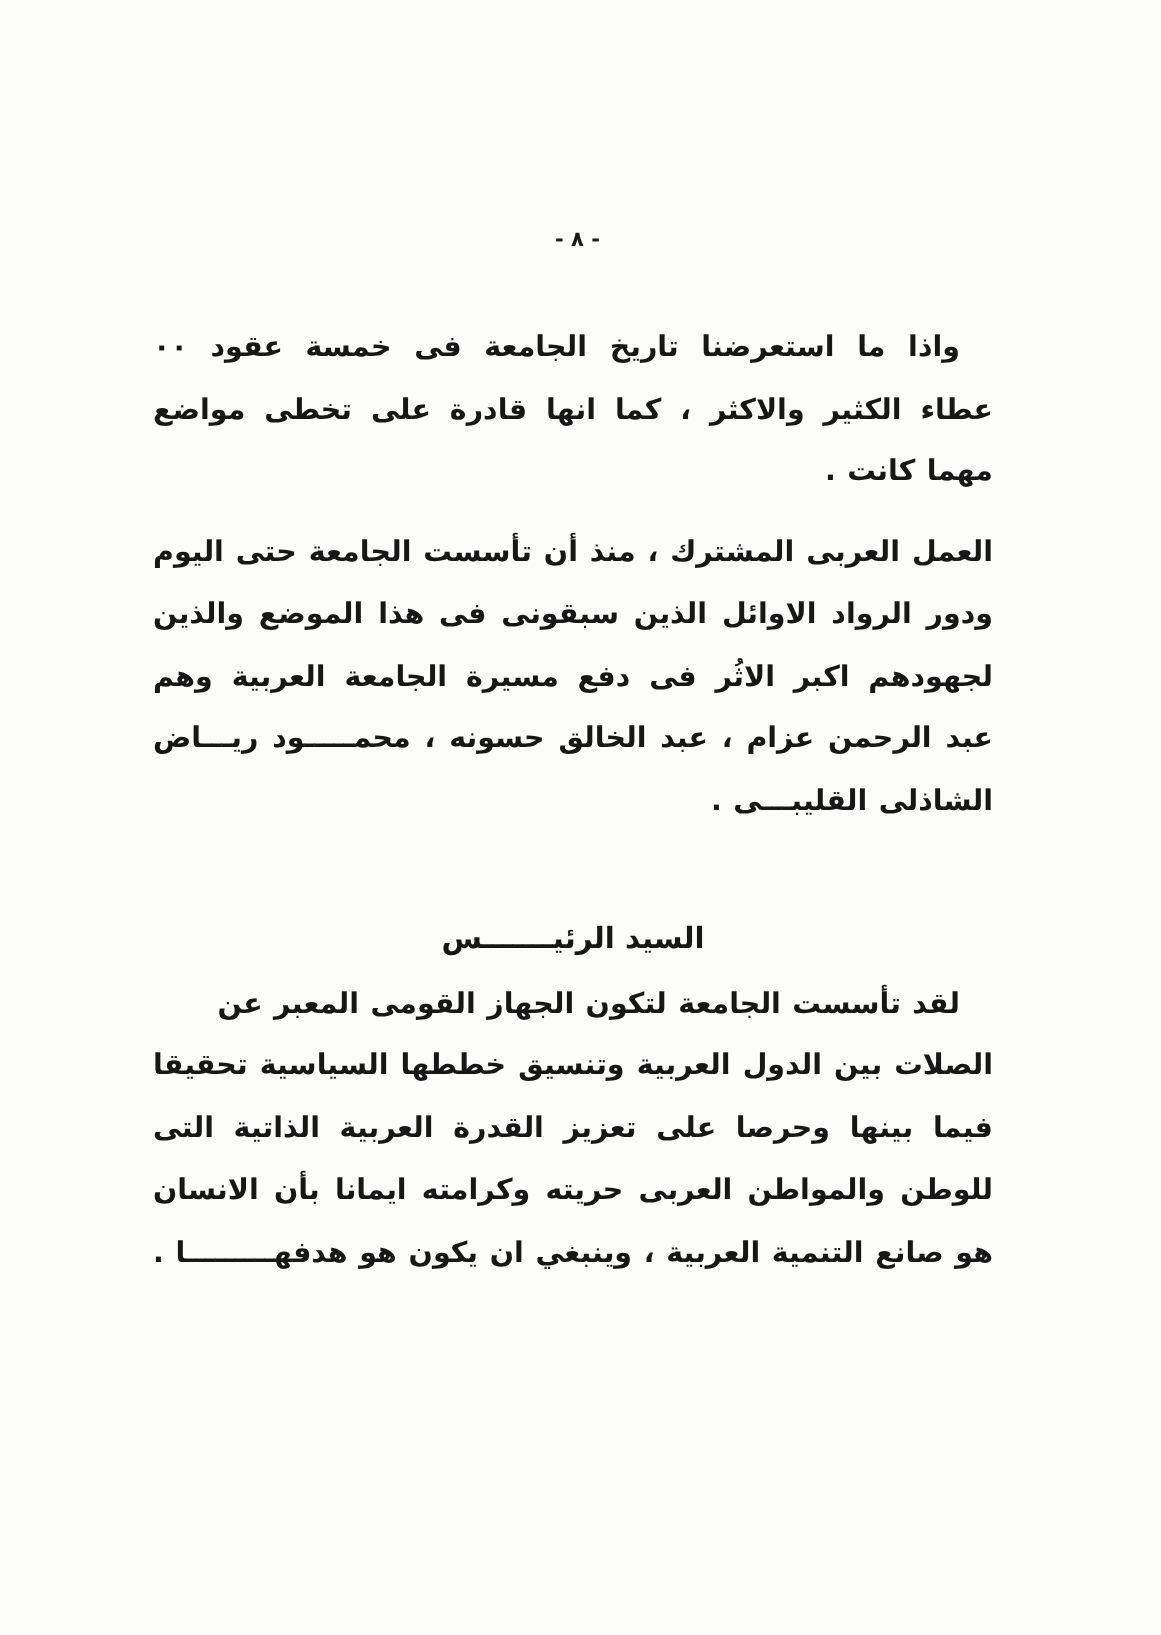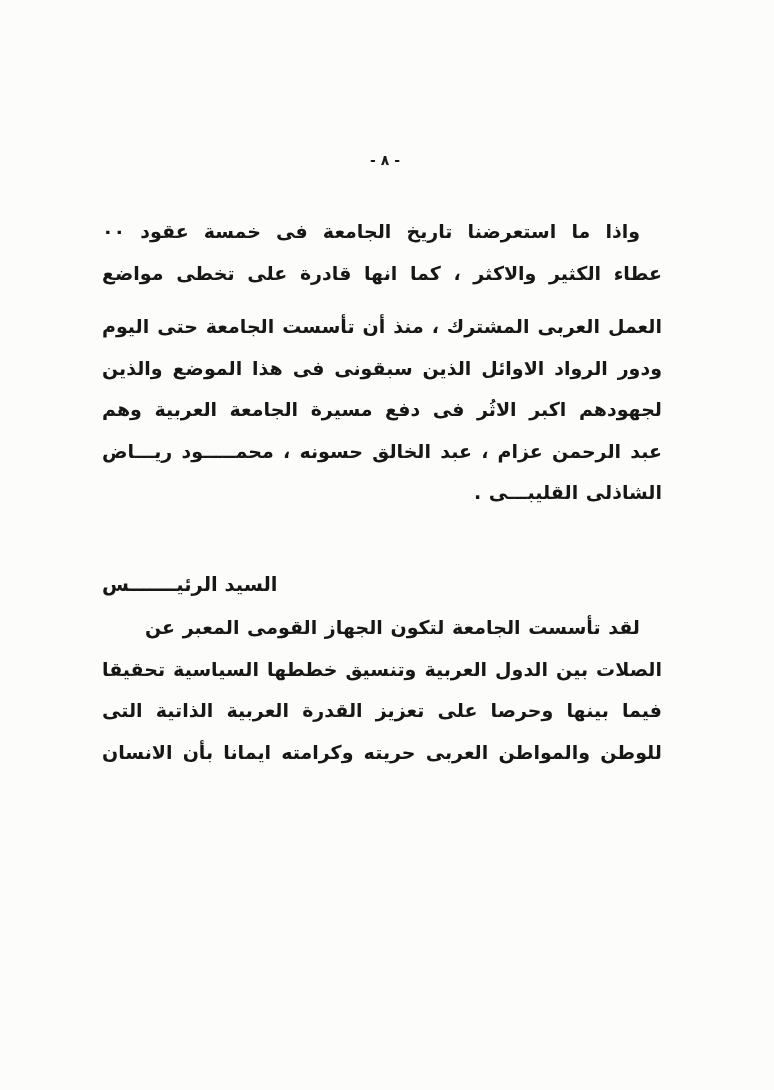--- a/index.html
+++ b/index.html
@@ -53,52 +53,54 @@
     overflow: hidden;
   }
   .line-short {
     text-align: right;
     text-align-last: right;
   }
   .indent { text-indent: 22px; }
   .section-heading {
     height: 41.5px;
     line-height: 41.5px;
-    text-align: left;
+    text-align: center;
     font-size: 19.5px;
     font-weight: 700;
   }
 </style>
 </head>
 <body>
 
 <div class="scan-page">
 
   <div class="page-number">- ٨ -</div>
 
   <div class="content">
 
     <div class="para p1">
       <div class="line indent">واذا ما استعرضنا تاريخ الجامعة فى خمسة عقود ٠٠ فسنجد</div>
       <div class="line">عطاء الكثير والاكثر ، كما انها قادرة على تخطى مواضع القصور</div>
+      <div class="line line-short">مهما كانت .</div>
     </div>
 
     <div class="para p2">
       <div class="line">العمل العربى المشترك ، منذ أن تأسست الجامعة حتى اليوم ٠٠</div>
       <div class="line">ودور الرواد الاوائل الذين سبقونى فى هذا الموضع والذين كـــــــان</div>
       <div class="line">لجهودهم اكبر الاثُر فى دفع مسيرة الجامعة العربية وهم السادة</div>
       <div class="line">عبد الرحمن عزام ، عبد الخالق حسونه ، محمـــــود ريـــاض ،</div>
       <div class="line line-short">الشاذلى القليبـــى .</div>
     </div>
 
     <div class="para heading-block">
       <div class="section-heading">السيد الرئيـــــــس</div>
     </div>
 
     <div class="para p3">
       <div class="line line-short indent">لقد تأسست الجامعة لتكون الجهاز القومى المعبر عن توثيق</div>
       <div class="line">الصلات بين الدول العربية وتنسيق خططها السياسية تحقيقا للتعاون</div>
       <div class="line">فيما بينها وحرصا على تعزيز القدرة العربية الذاتية التى تكفـــل</div>
       <div class="line">للوطن والمواطن العربى حريته وكرامته ايمانا بأن الانسان العربى</div>
+      <div class="line">هو صانع التنمية العربية ، وينبغي ان يكون هو هدفهـــــــــا .</div>
     </div>
 
   </div>
 </div>
 
 </body></html>

